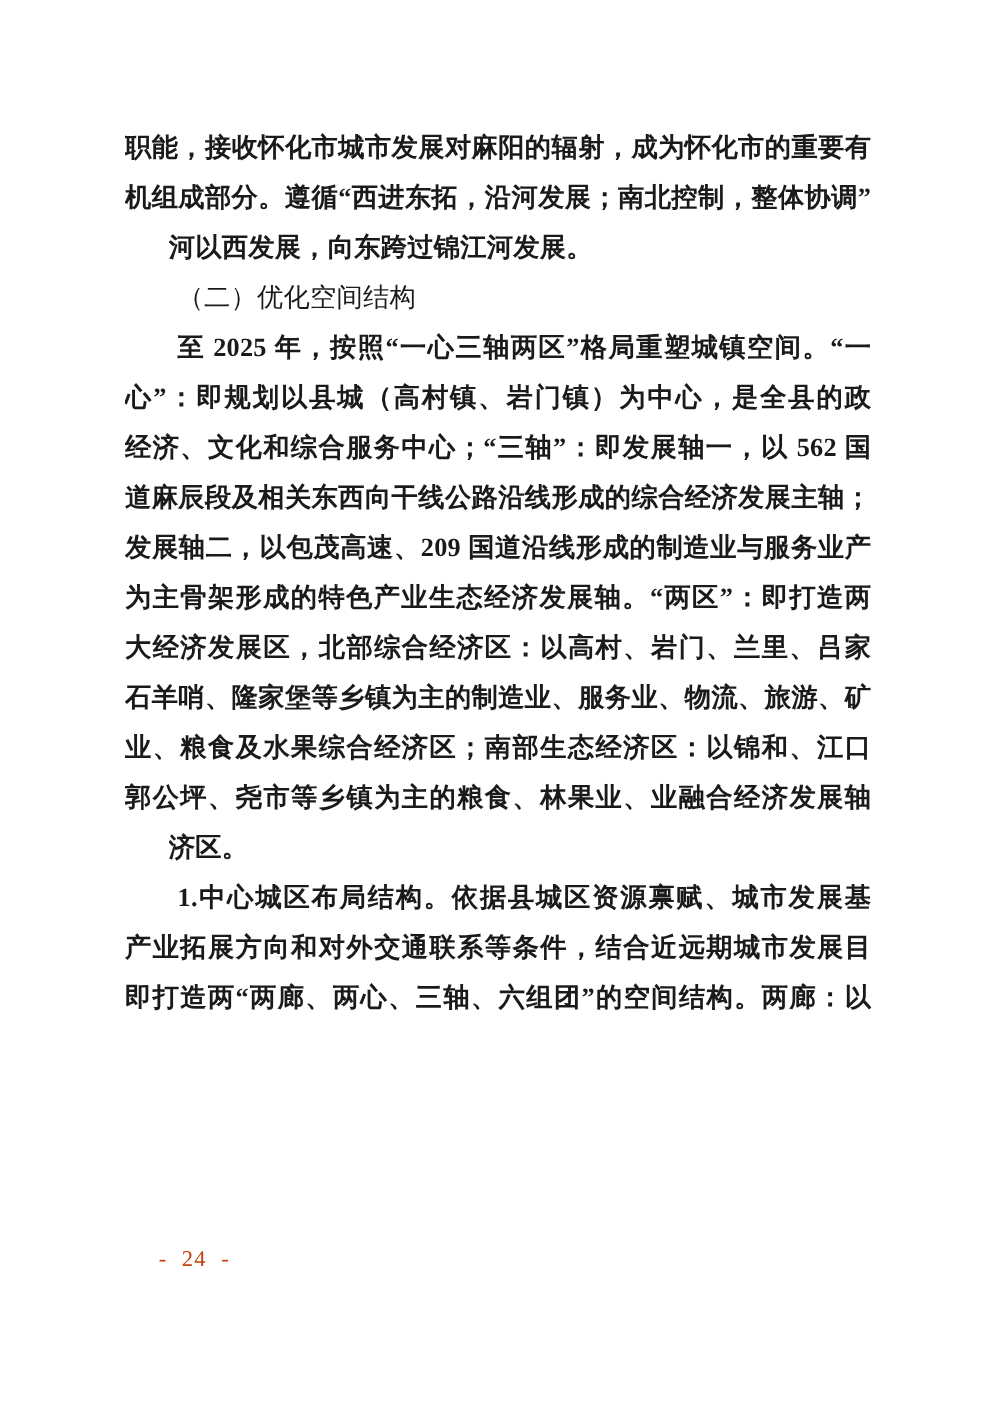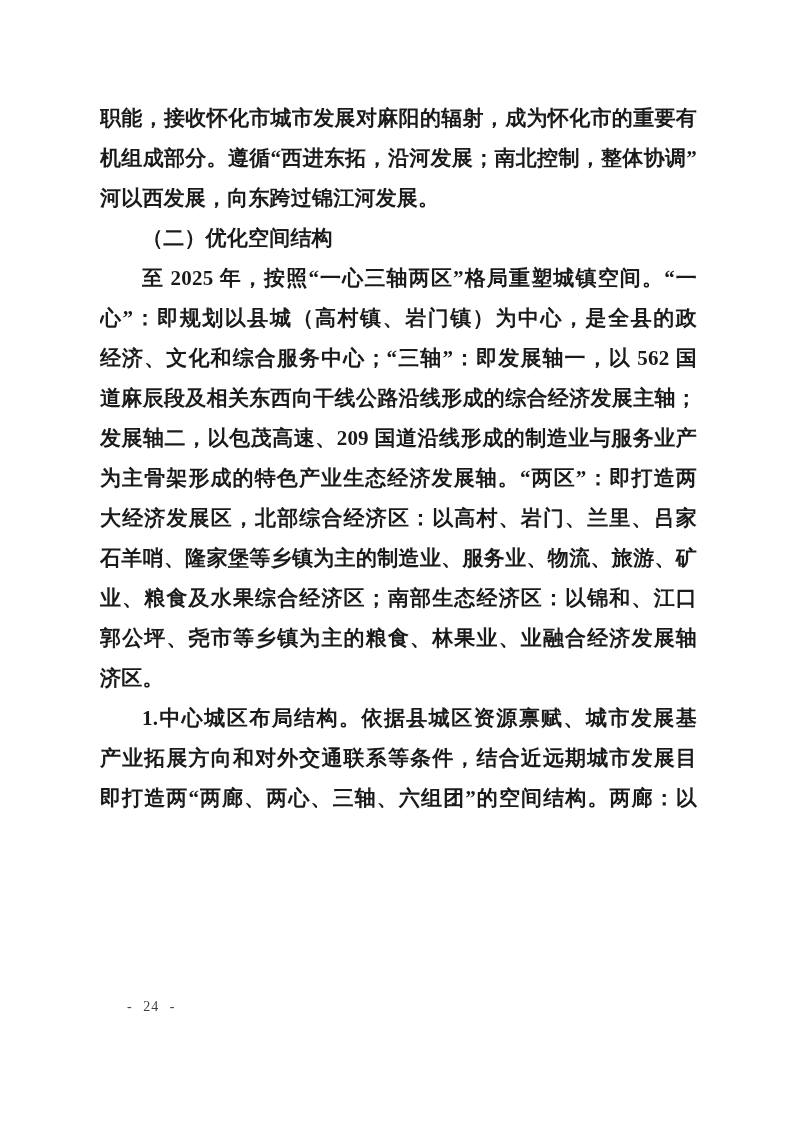--- a/index.html
+++ b/index.html
@@ -36,38 +36,39 @@
     text-align: justify;
     text-align-last: justify;
     text-justify: inter-ideograph;
     white-space: normal;
     overflow: hidden;
     font-weight: bold;
   }
   .line.end {
     text-align: left;
     text-align-last: left;
+    margin-left: 35px;
   }
   .line.indent {
     text-indent: 2em;
   }
   .line.head {
-    font-weight: bold;
+    font-weight: normal;
     text-align: center;
     text-align-last: left;
   }
   .page-number {
     position: absolute;
     left: 127px;
     top: 994px;
-    font-size: 14px;
+    font-size: 18px;
     line-height: 26px;
     letter-spacing: 1px;
     word-spacing: 6px;
-    color: #404040;
+    color: #c2410c;
   }
 </style>
 </head>
 <body>
 
 <div class="page">
 
   <div class="text-block">
     <div class="line">职能，接收怀化市城市发展对麻阳的辐射，成为怀化市的重要有</div>
     <div class="line">机组成部分。遵循“西进东拓，沿河发展；南北控制，整体协调”</div>

